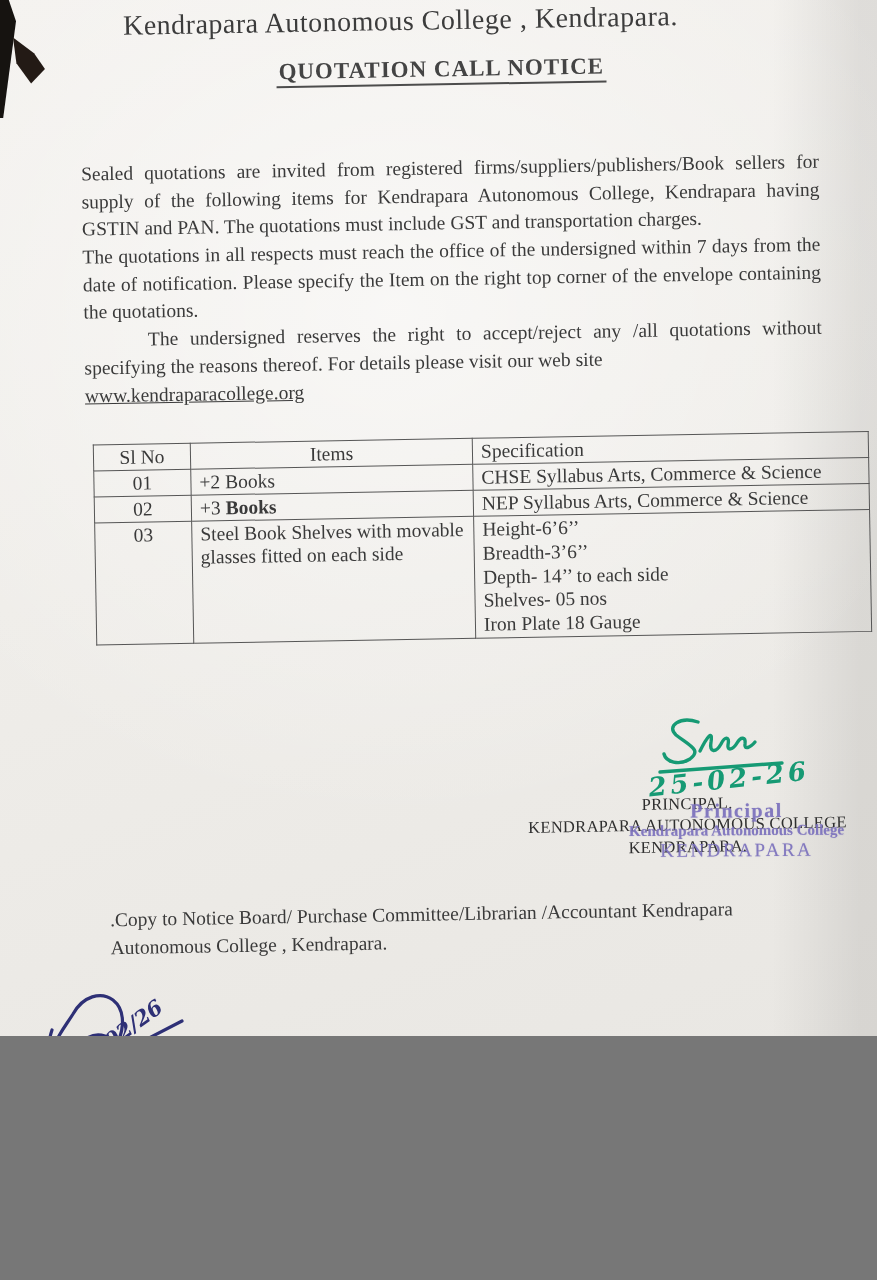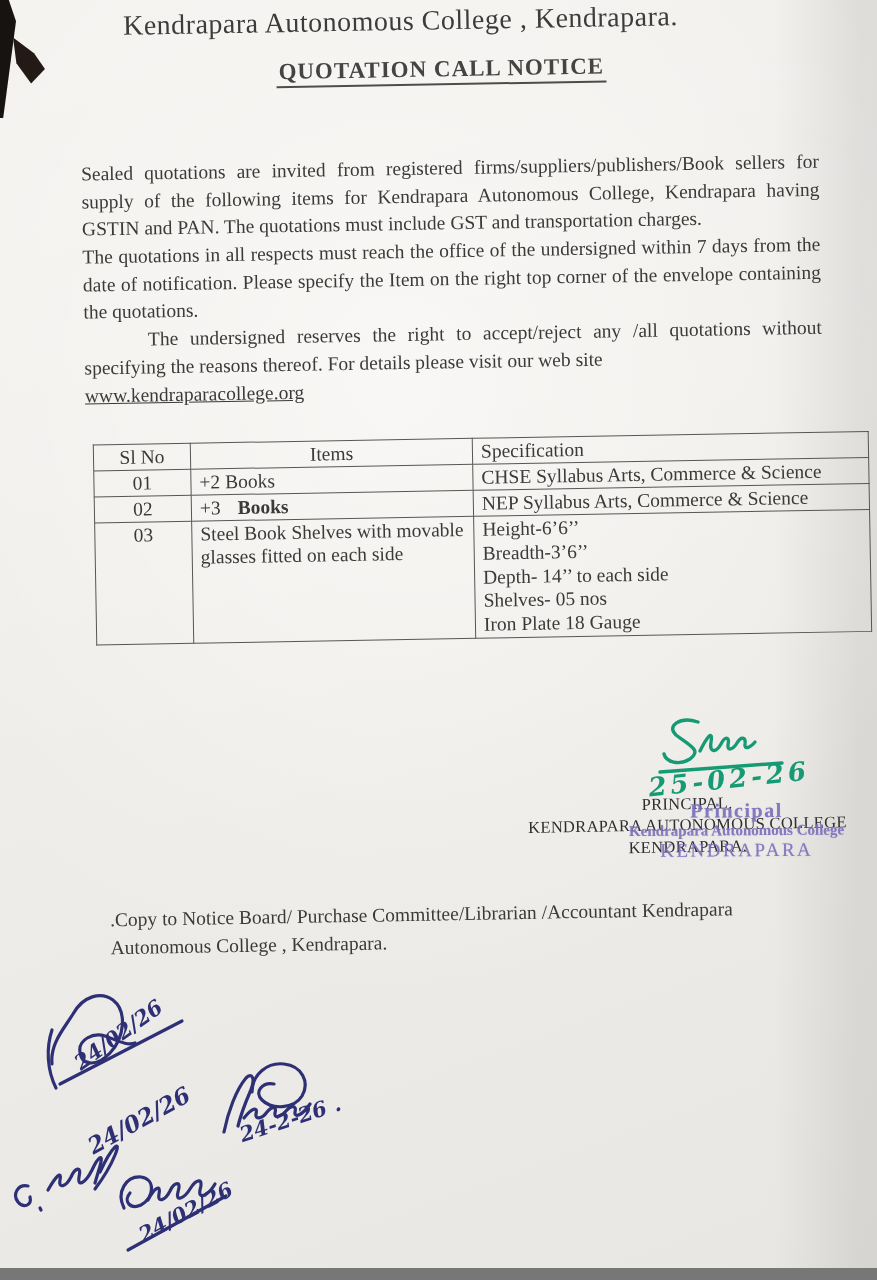--- a/index.html
+++ b/index.html
@@ -1,17 +1,17 @@
 <!DOCTYPE html>
 <html><head>
 <meta charset="utf-8">
 <style>
   html,body{margin:0;padding:0;background:#777;}
   .page{
-    position:relative;width:877px;height:1268px;overflow:hidden;
+    position:relative;width:877px;height:1036px;overflow:hidden;
     background:
       radial-gradient(120% 90% at 45% 30%, rgba(255,255,255,.55) 0%, rgba(255,255,255,0) 55%),
       linear-gradient(to right, rgba(0,0,0,0) 88%, rgba(0,0,0,.08) 98%),
       linear-gradient(160deg,#f4f2ef 0%,#efede9 45%,#e9e7e3 100%);
     font-family:"Liberation Serif","DejaVu Serif",serif;
     color:#383838;
   }
   
   .edge-sliver{position:absolute;left:0;top:0;width:16px;height:118px;
     background:#161310;clip-path:polygon(0 0,55% 0,100% 18%,20% 100%,0 100%);}
@@ -36,21 +36,21 @@
     table-layout:fixed;width:724px;font-size:19.5px;color:#3a3a3a;}
   table.quote th,table.quote td{border:1.6px solid #565656;padding:1px 8px;
     vertical-align:top;font-weight:normal;line-height:1.18;}
   .col-sl{width:80px;text-align:center;}
   .col-item{width:265px;}
   .col-spec{width:379px;}
   th.col-item{text-align:center;}
   th.col-spec{text-align:left;}
   td.col-sl{text-align:center;}
   .spec-line{line-height:1.22;}
-  .bold{font-weight:bold;margin-left:12px;}
+  .bold{font-weight:bold;}
 
   .principal-block{position:absolute;left:498px;top:805px;width:350px;text-align:center;
     font-size:16.5px;line-height:1.3;letter-spacing:.3px;color:#2f2f2f;}
   .stamp{position:absolute;left:582px;top:812px;width:280px;text-align:center;
     color:rgba(122,112,188,.85);transform:rotate(.6deg);line-height:1.15;
     text-shadow:0 0 1px rgba(122,112,188,.5);}
   .stamp-l1{font-size:20px;font-weight:bold;letter-spacing:1.5px;}
   .stamp-l2{font-size:15px;font-weight:bold;}
   .stamp-l3{font-size:19px;letter-spacing:2.5px;}
 

